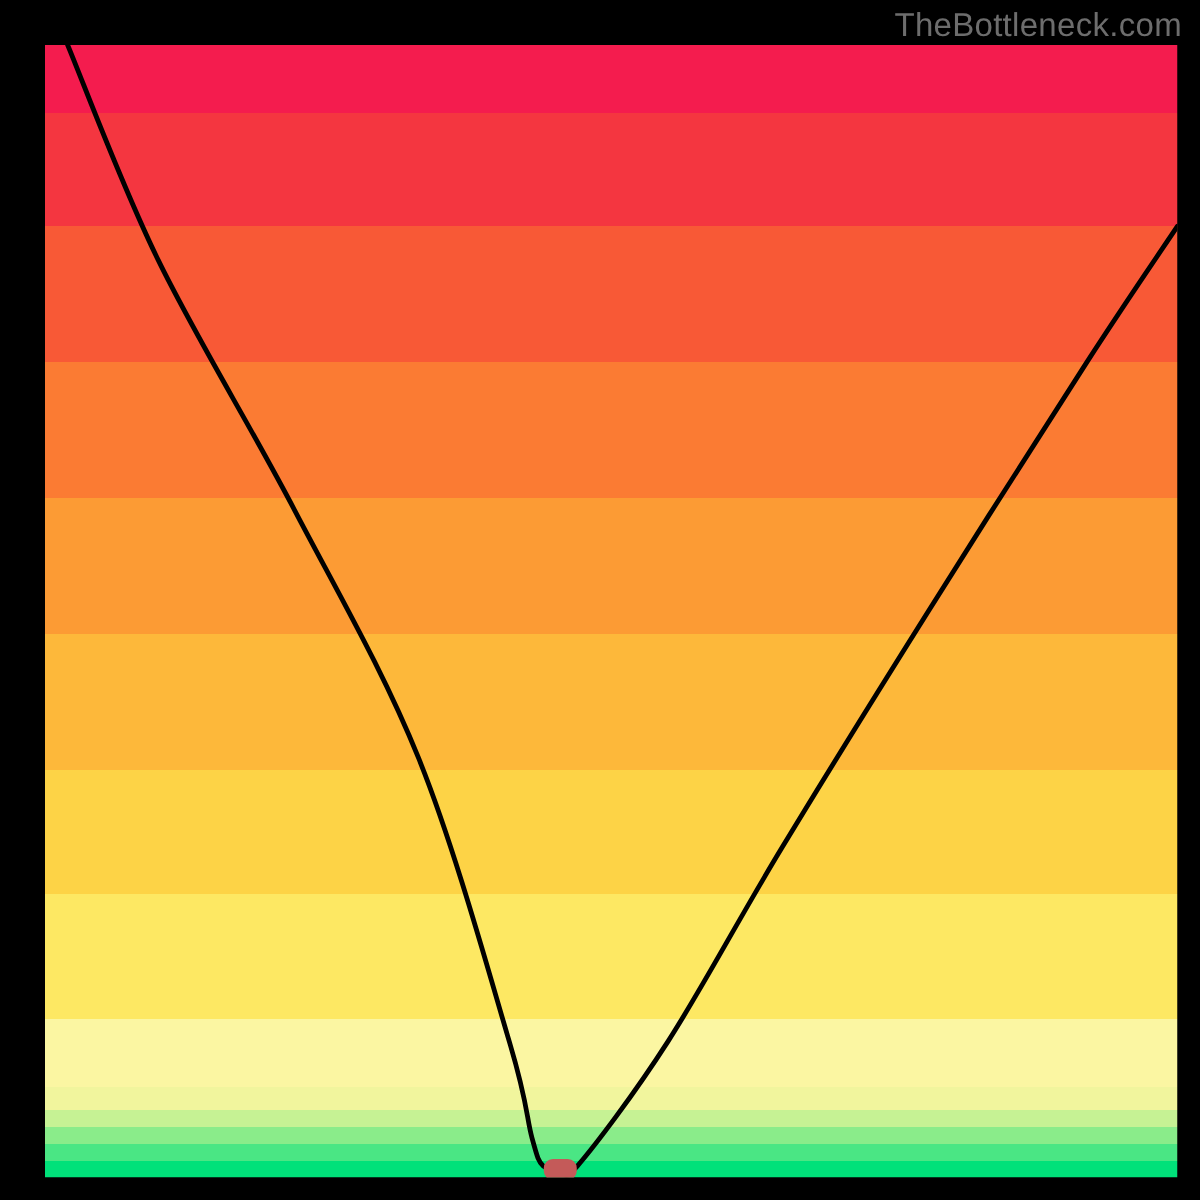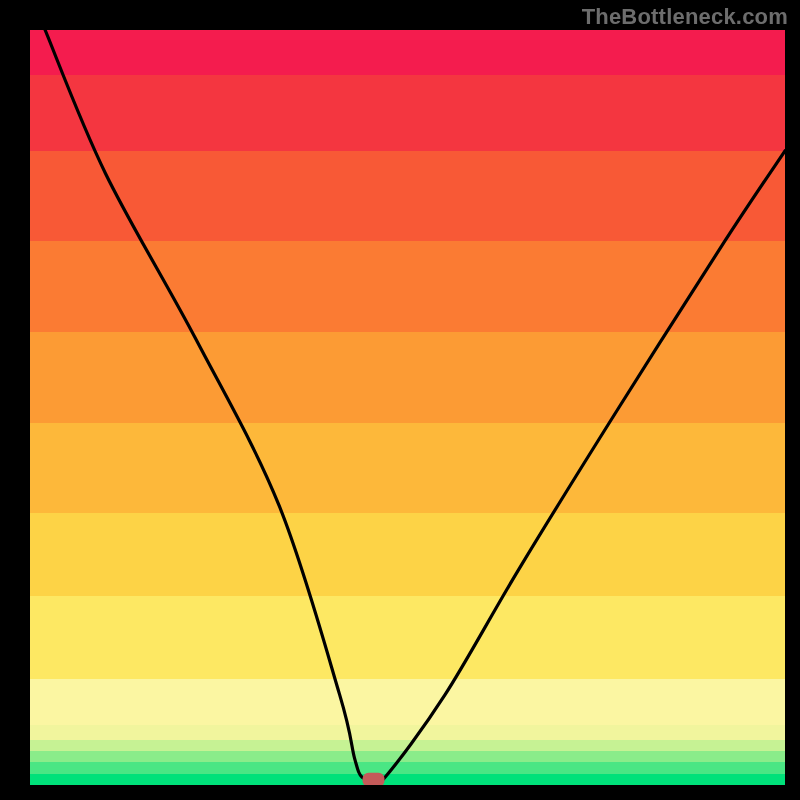--- a/index.html
+++ b/index.html
@@ -16,21 +16,21 @@
     width: 800px;
     height: 800px;
     background: #000000;
   }
   .watermark {
     position: absolute;
     top: 4px;
     right: 12px;
     color: #6d6d6d;
     font-size: 22px;
-    font-weight: 700;
+    font-weight: 400;
     letter-spacing: 0.2px;
     z-index: 10;
   }
   .plot-wrap {
     position: absolute;
     left: 30px;
     top: 30px;
     width: 755px;
     height: 755px;
     background: #000000;

